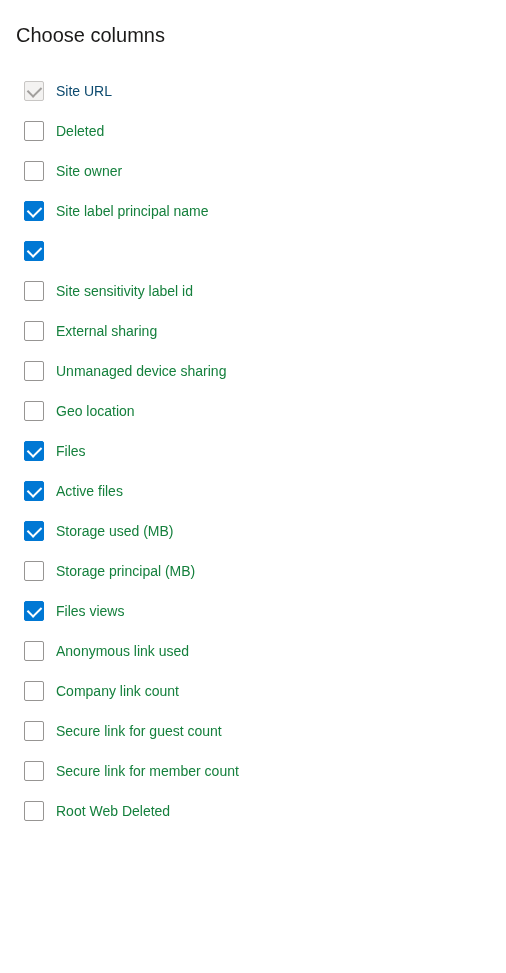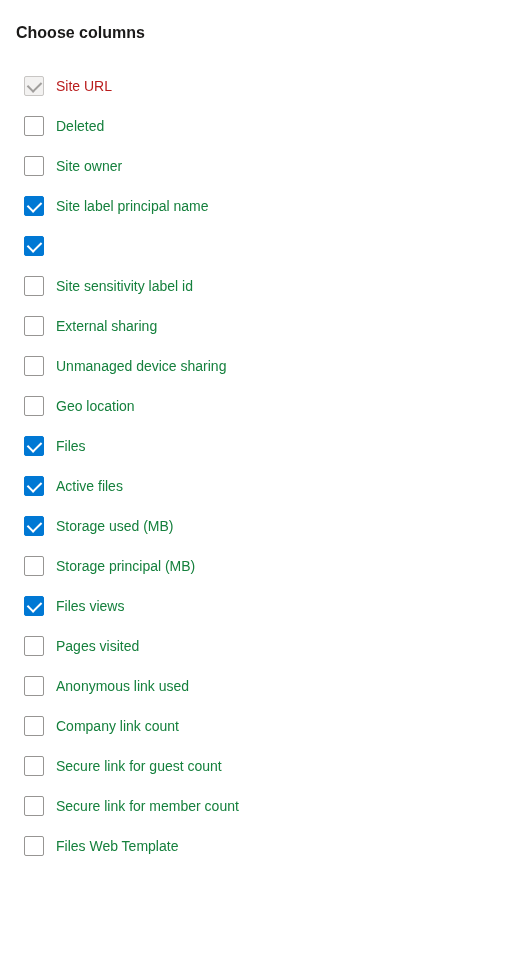--- a/index.html
+++ b/index.html
@@ -11,22 +11,22 @@
     body {
       font-family: -apple-system, BlinkMacSystemFont, 'Segoe UI', sans-serif;
       background: #ffffff;
       width: 506px;
       min-height: 973px;
       padding: 24px 16px;
       color: #323130;
     }
 
     .title {
-      font-size: 16px;
-      font-weight: 700;
+      font-size: 20px;
+      font-weight: 400;
       color: #1b1a19;
       margin-bottom: 24px;
     }
 
     .column-list {
       display: flex;
       flex-direction: column;
       gap: 0;
     }
 
@@ -80,21 +80,21 @@
       transform: rotate(-45deg) translate(1px, -1px);
     }
 
     .item-label {
       font-size: 14px;
       color: #15803d;
       user-select: none;
     }
 
     .item-label.disabled-label {
-      color: #b91c1c;
+      color: #0c4a6e;
     }
   </style>
 </head>
 <body>
 
 <h1 class="title">Choose columns</h1>
 
 <div class="column-list">
 <div class="column-item">
       <div class="checkbox disabled"></div>
@@ -146,35 +146,31 @@
     <div class="column-item">
       <div class="checkbox"></div>
       <span class="item-label">Storage principal (MB)</span>
     </div>
     <div class="column-item">
       <div class="checkbox checked"></div>
       <span class="item-label">Files views</span>
     </div>
     <div class="column-item">
       <div class="checkbox"></div>
-      <span class="item-label">Pages visited</span>
-    </div>
-    <div class="column-item">
-      <div class="checkbox"></div>
       <span class="item-label">Anonymous link used</span>
     </div>
     <div class="column-item">
       <div class="checkbox"></div>
       <span class="item-label">Company link count</span>
     </div>
     <div class="column-item">
       <div class="checkbox"></div>
       <span class="item-label">Secure link for guest count</span>
     </div>
     <div class="column-item">
       <div class="checkbox"></div>
       <span class="item-label">Secure link for member count</span>
     </div>
     <div class="column-item">
       <div class="checkbox"></div>
-      <span class="item-label">Files Web Template</span>
+      <span class="item-label">Root Web Deleted</span>
     </div>
   </div>
 
 </body></html>

